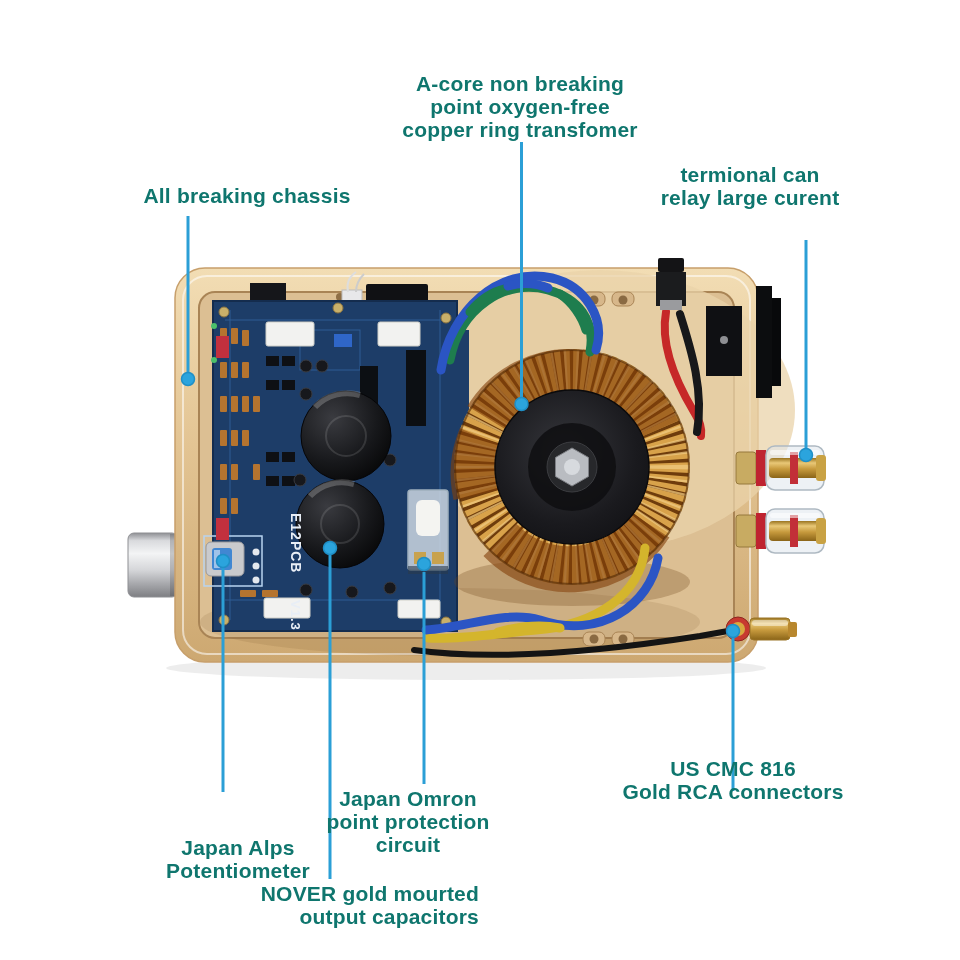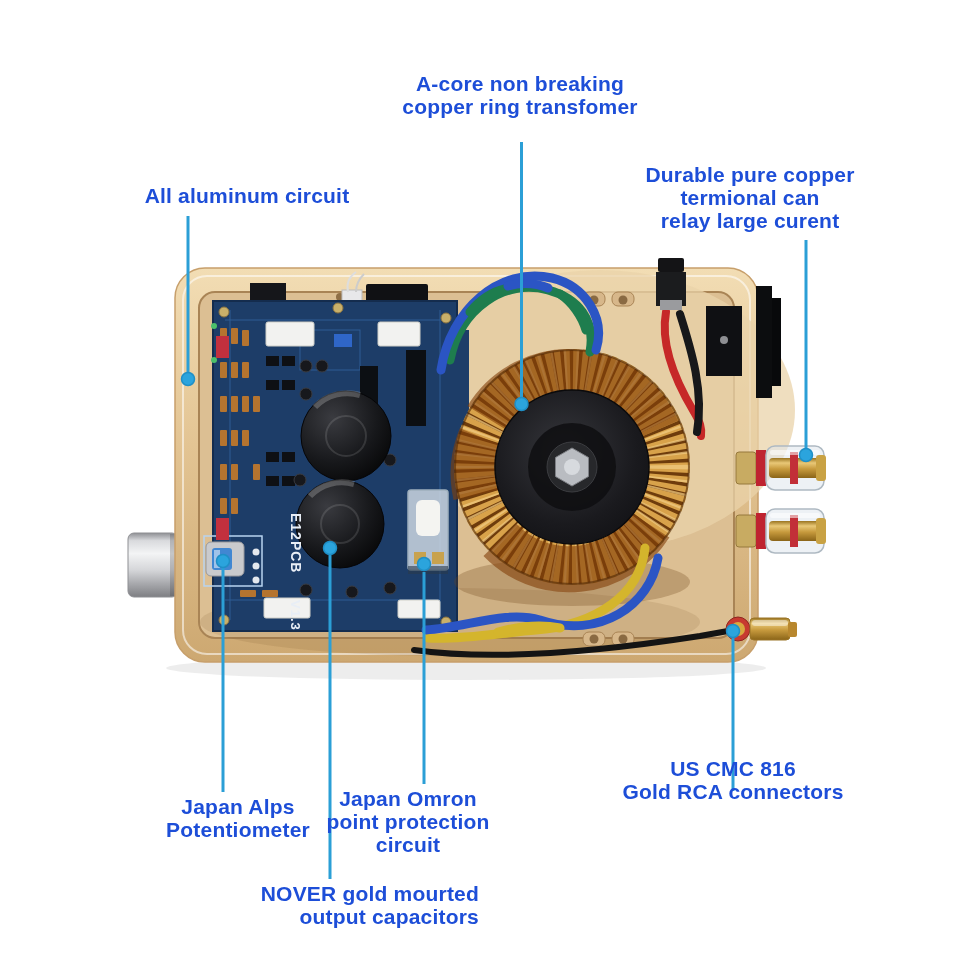--- a/index.html
+++ b/index.html
@@ -1,19 +1,19 @@
 <!DOCTYPE html>
 <html><head>
 <meta charset="utf-8">
 <style>
   html,body{margin:0;padding:0;background:#ffffff;}
   .stage{position:relative;width:960px;height:960px;background:#ffffff;overflow:hidden;
          font-family:"Liberation Sans",sans-serif;}
   .stage svg{position:absolute;left:0;top:0;}
-  .callout{position:absolute;width:300px;text-align:center;color:#1d4ed8;
+  .callout{position:absolute;width:300px;text-align:center;color:#0f766e;
            font-weight:bold;font-size:21px;line-height:23px;letter-spacing:0.2px;}
   .callout .line{display:block;}
 </style>
 </head>
 <body>
 
 <div class="stage">
 
 <svg width="960" height="960" viewBox="0 0 960 960">
   <defs>
@@ -266,34 +266,34 @@
           <circle cx="223" cy="561" r="6.5"></circle>
       <circle cx="424" cy="564" r="6.5"></circle>
           <circle cx="330" cy="548" r="6.5"></circle>
       <circle cx="733" cy="631" r="6.5"></circle>
     </g>
   </g>
 </svg>
 
 <div class="callout" style="left:370px;top:72px;">
   <span class="line">A-core non breaking</span>
+  <span class="line">point oxygen-free</span>
   <span class="line">copper ring transfomer</span>
 </div>
 
 <div class="callout" style="left:600px;top:163px;">
-  <span class="line">Durable pure copper</span>
   <span class="line">termional can</span>
   <span class="line">relay large curent</span>
 </div>
 
 <div class="callout" style="left:97px;top:184px;">
-  <span class="line">All aluminum circuit</span>
-</div>
-
-<div class="callout" style="left:88px;top:795px;">
+  <span class="line">All breaking chassis</span>
+</div>
+
+<div class="callout" style="left:88px;top:836px;">
   <span class="line">Japan Alps</span>
   <span class="line">Potentiometer</span>
 </div>
 
 <div class="callout" style="left:258px;top:787px;">
   <span class="line">Japan Omron</span>
   <span class="line">point protection</span>
   <span class="line">circuit</span>
 </div>
 

